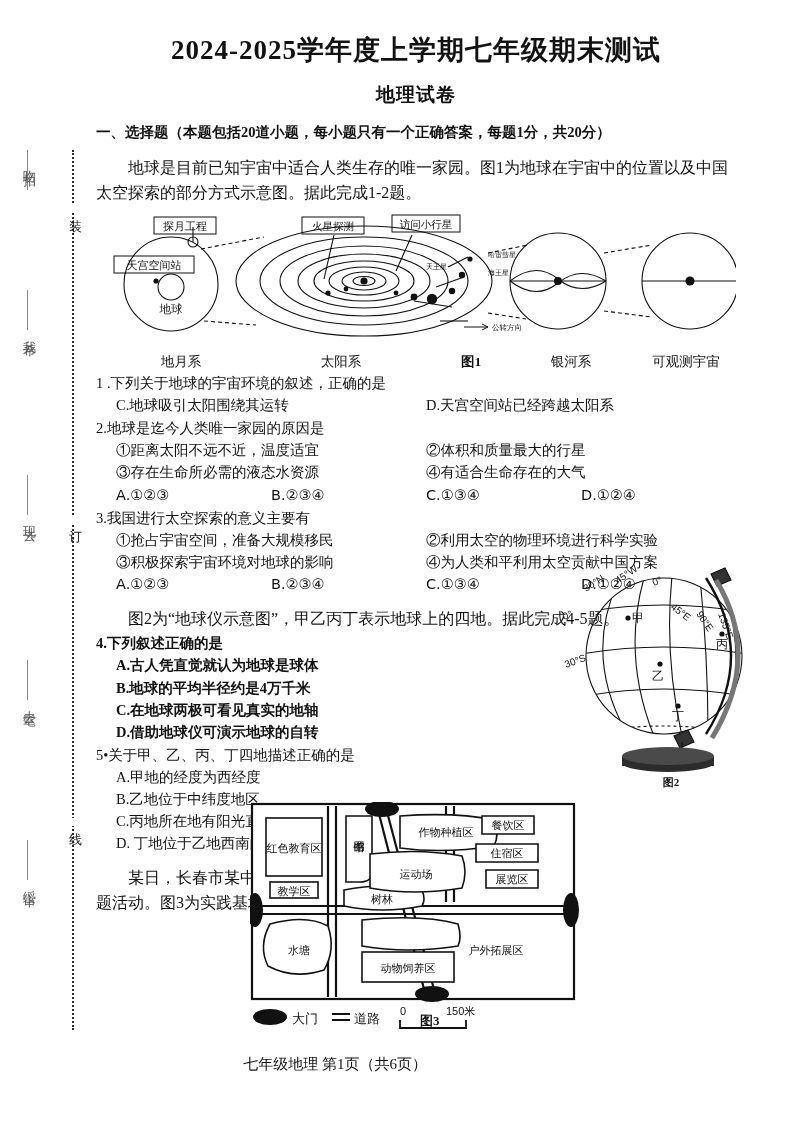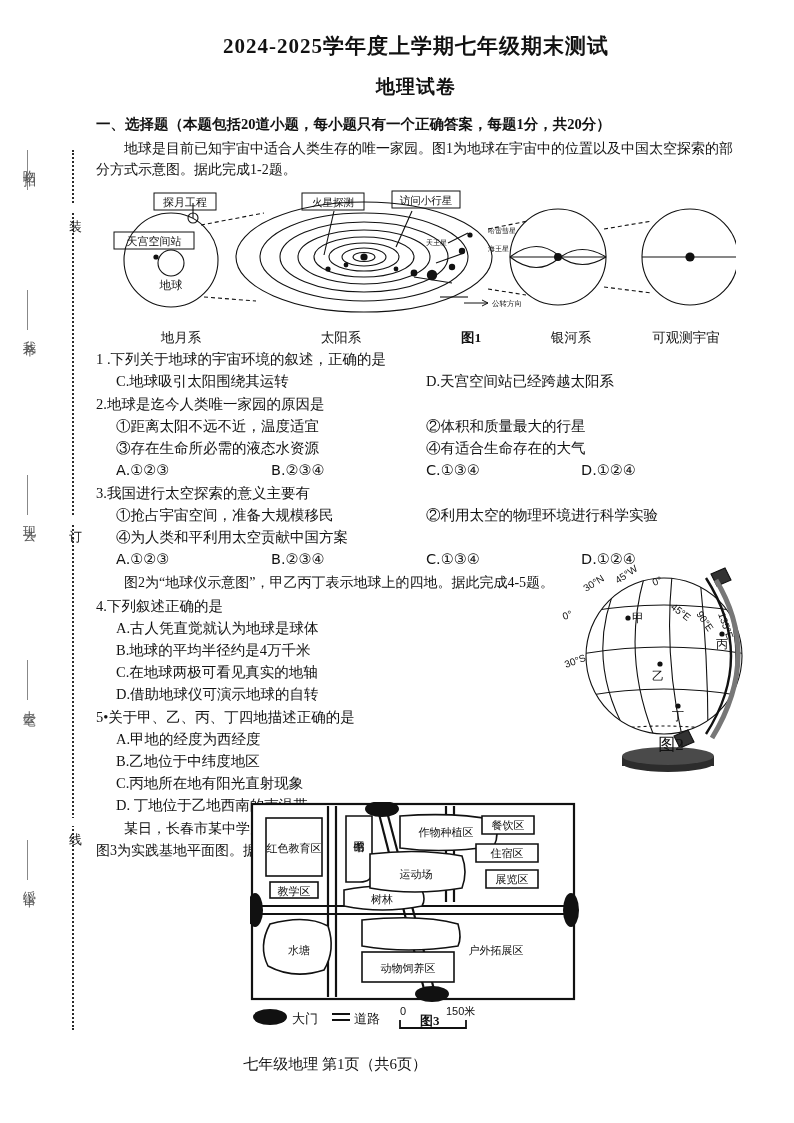--- a/index.html
+++ b/index.html
@@ -41,30 +41,30 @@
   .wm-rule.r1 { top:150px; }
   .wm-rule.r2 { top:290px; }
   .wm-rule.r3 { top:475px; }
   .wm-rule.r4 { top:660px; }
   .wm-rule.r5 { top:840px; }
 
   
   .content { position:absolute; left:96px; top:0; width:640px; }
 
   .title-main {
-    text-align:center; font-size:21px; font-weight:bold;
+    text-align:center; font-size:27px; font-weight:bold;
     letter-spacing:1px; margin-top:32px;
     font-family:"Liberation Serif","DejaVu Serif",serif;
   }
   .title-sub {
     text-align:center; font-size:19px; font-weight:bold;
     letter-spacing:1px; margin-top:14px;
   }
   .section-head { font-size:14.5px; font-weight:bold; margin-top:14px; line-height:1.5; }
-  .para { font-size:14px; line-height:1.55; text-indent:2em; margin-top:2px; }
+  .para { font-size:16px; line-height:1.55; text-indent:2em; margin-top:12px; }
 
   .q { font-size:14.5px; line-height:1.52; margin-top:1px; }
   .q-stem { }
   .opt-row { display:flex; font-size:14.5px; line-height:1.52; padding-left:20px; }
   .opt-row .op { flex:0 0 50%; }
   .opt4 { display:flex; font-size:14.5px; line-height:1.52; padding-left:20px;align-items:center; }
   .opt4 .op { flex:0 0 25%; }
   .opt-col { font-size:14.5px; line-height:1.52; padding-left:20px; }
 
   
@@ -73,22 +73,22 @@
   .fig1-captions { display:flex; font-size:13.5px; margin-top:2px; padding-left:10px; }
   .fig1-captions span { text-align:center; }
   .cap-a { flex:0 0 150px; }
   .cap-b { flex:0 0 170px; }
   .cap-c { flex:0 0 90px; font-weight:bold; }
   .cap-d { flex:0 0 110px; }
   .cap-e { flex:0 0 120px; }
 
   
   .fig2 { position:absolute; left:556px; top:556px; width:230px; height:230px; }
-  .fig2-cap { position:absolute; left:556px; top:733px; width:230px;
-              text-align:center; font-size:17px; font-weight:normal; }
+  .fig2-cap { position:absolute; left:556px; top:775px; width:230px;
+              text-align:center; font-size:11px; font-weight:bold; }
 
   
   .fig3-wrap { position:absolute; left:250px; top:802px; width:340px; height:240px; }
   .fig3-cap { position:absolute; left:420px; top:1012px; font-size:13px; font-weight:bold; }
 
   .footer {
     position:absolute; left:0; top:1055px; width:670px; text-align:center;
     font-size:15px;
   }
   .circ { font-family:"DejaVu Sans",sans-serif; }
@@ -236,33 +236,34 @@
       </div>
     </div>
 
     <div class="q">
       <div class="q-stem">3.我国进行太空探索的意义主要有</div>
       <div class="opt-row">
         <span class="op">①抢占宇宙空间，准备大规模移民</span>
         <span class="op">②利用太空的物理环境进行科学实验</span>
       </div>
       <div class="opt-row">
+        <span class="op">③积极探索宇宙环境对地球的影响</span>
         <span class="op">④为人类和平利用太空贡献中国方案</span>
       </div>
       <div class="opt4">
         <span class="op circ">A.①②③</span>
         <span class="op circ">B.②③④</span>
         <span class="op circ">C.①③④</span>
         <span class="op circ">D.①②④</span>
       </div>
     </div>
 
     <div class="para">图2为“地球仪示意图”，甲乙丙丁表示地球上的四地。据此完成4-5题。</div>
 
-    <div class="q" style="width:455px;">
+    <div class="q" style="width:455px;font-weight:bold;">
       <div class="q-stem">4.下列叙述正确的是</div>
       <div class="opt-col">A.古人凭直觉就认为地球是球体</div>
       <div class="opt-col">B.地球的平均半径约是4万千米</div>
       <div class="opt-col">C.在地球两极可看见真实的地轴</div>
       <div class="opt-col">D.借助地球仪可演示地球的自转</div>
     </div>
 
     <div class="q" style="width:455px;">
       <div class="q-stem">5•关于甲、乙、丙、丁四地描述正确的是</div>
       <div class="opt-col">A.甲地的经度为西经度</div>

